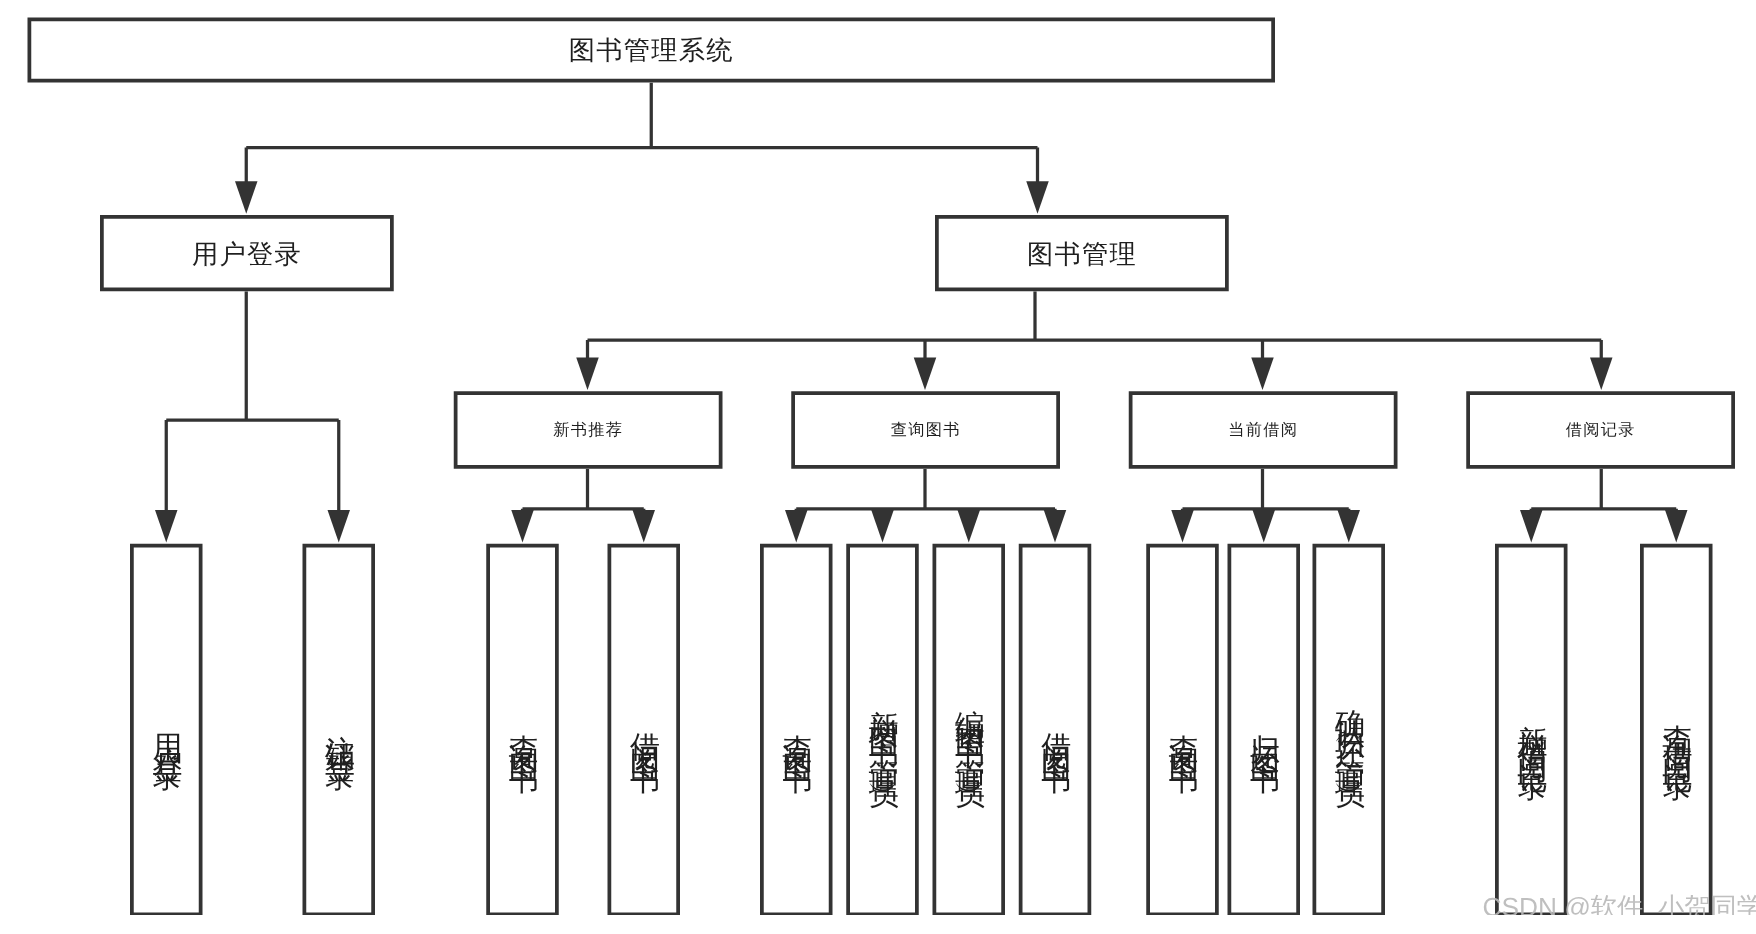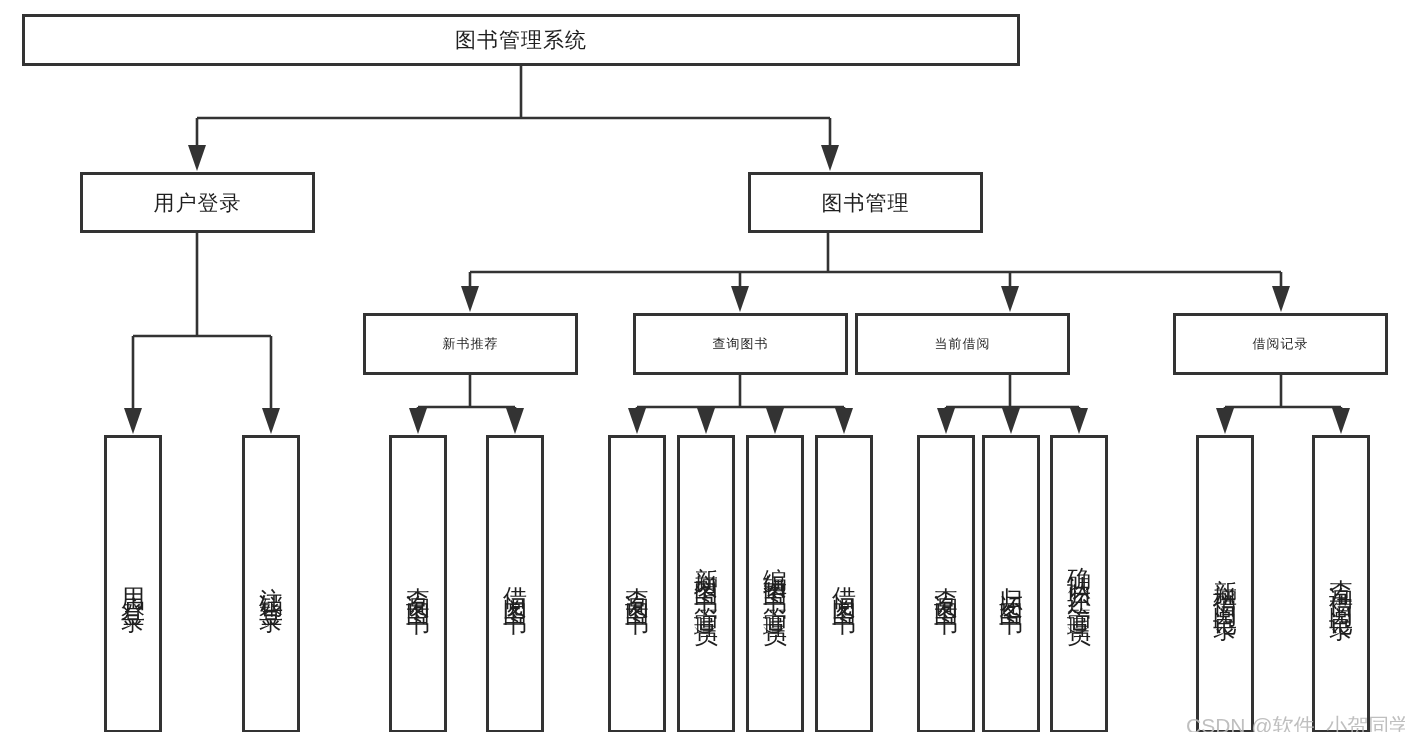--- a/index.html
+++ b/index.html
@@ -118,21 +118,21 @@
     <polygon points="1332,408 1350,408 1341,434"></polygon>
   </svg>
 
   <div class="node node-h root-box">图书管理系统</div>
 
   <div class="node node-h l2-box l2-user">用户登录</div>
   <div class="node node-h l2-box l2-mgmt">图书管理</div>
 
   <div class="node node-h l3-box" style="left:363px">新书推荐</div>
   <div class="node node-h l3-box" style="left:633px">查询图书</div>
-  <div class="node node-h l3-box" style="left:855px">当前借阅</div>
+  <div class="node node-h l3-box" style="left:903px">当前借阅</div>
   <div class="node node-h l3-box" style="left:1173px">借阅记录</div>
 
   <div class="node leaf" style="left:104px">
     <span class="leaf-label">用户登录</span>
   </div>
   <div class="node leaf" style="left:242px">
     <span class="leaf-label">注销登录</span>
   </div>
 
   <div class="node leaf" style="left:389px">

